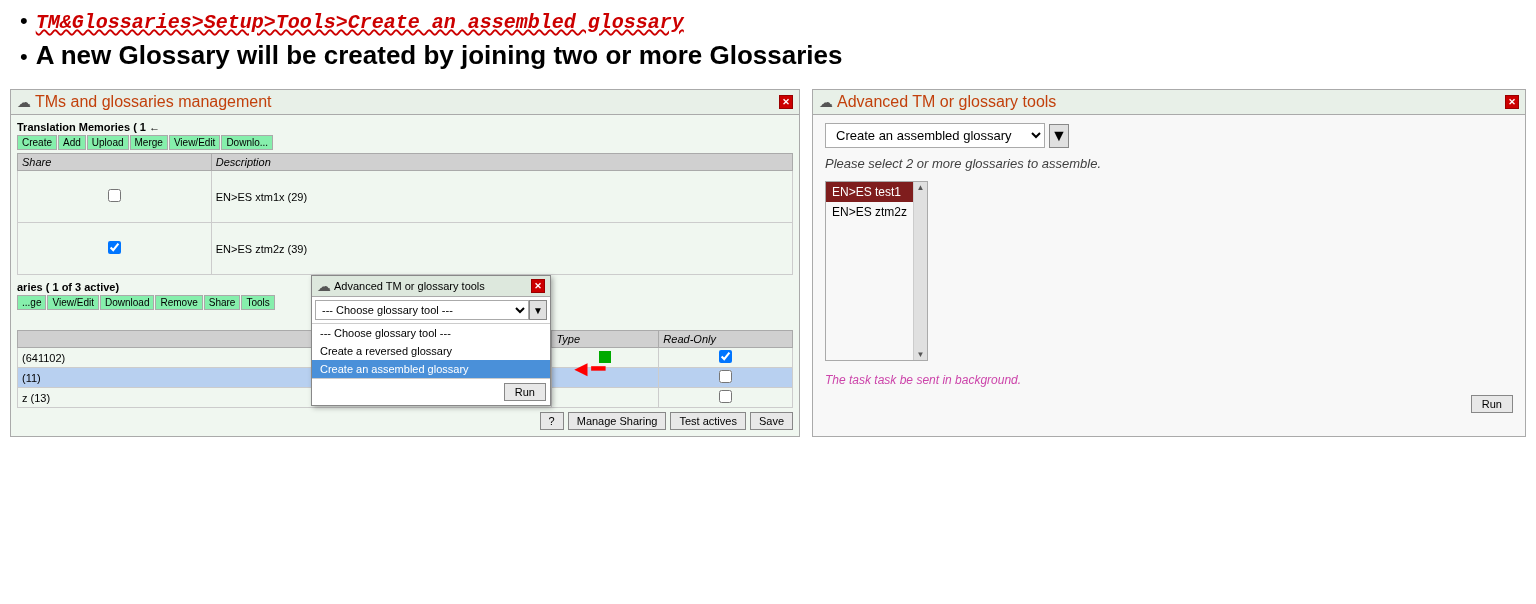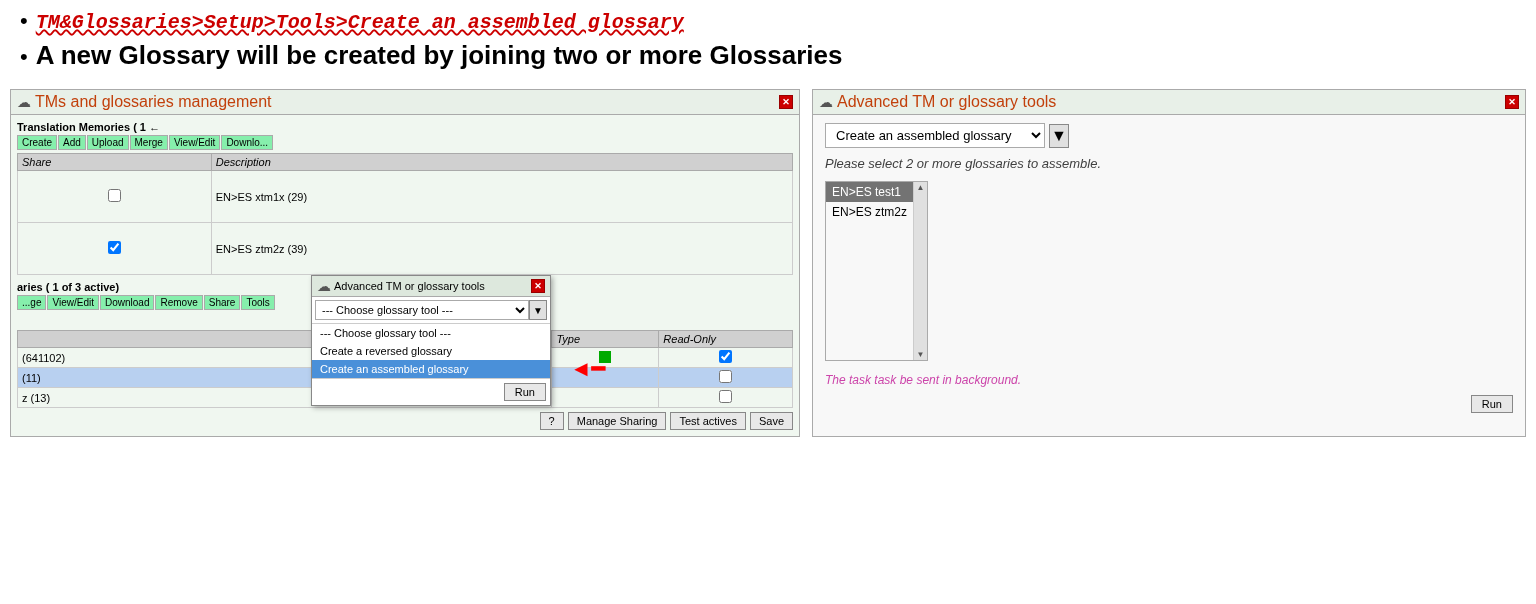--- a/index.html
+++ b/index.html
@@ -284,21 +284,21 @@
     .right-body {
       display: flex;
       gap: 16px;
     }
     .glossary-list-item {
       padding: 3px 6px;
       font-size: 12px;
       cursor: pointer;
     }
     .glossary-list-item.selected {
-      background: #737373;
+      background: #7f1d1d;
       color: #fff;
     }
 
     
     .right-form {
       flex: 1;
     }
     .form-row {
       display: flex;
       align-items: center;

